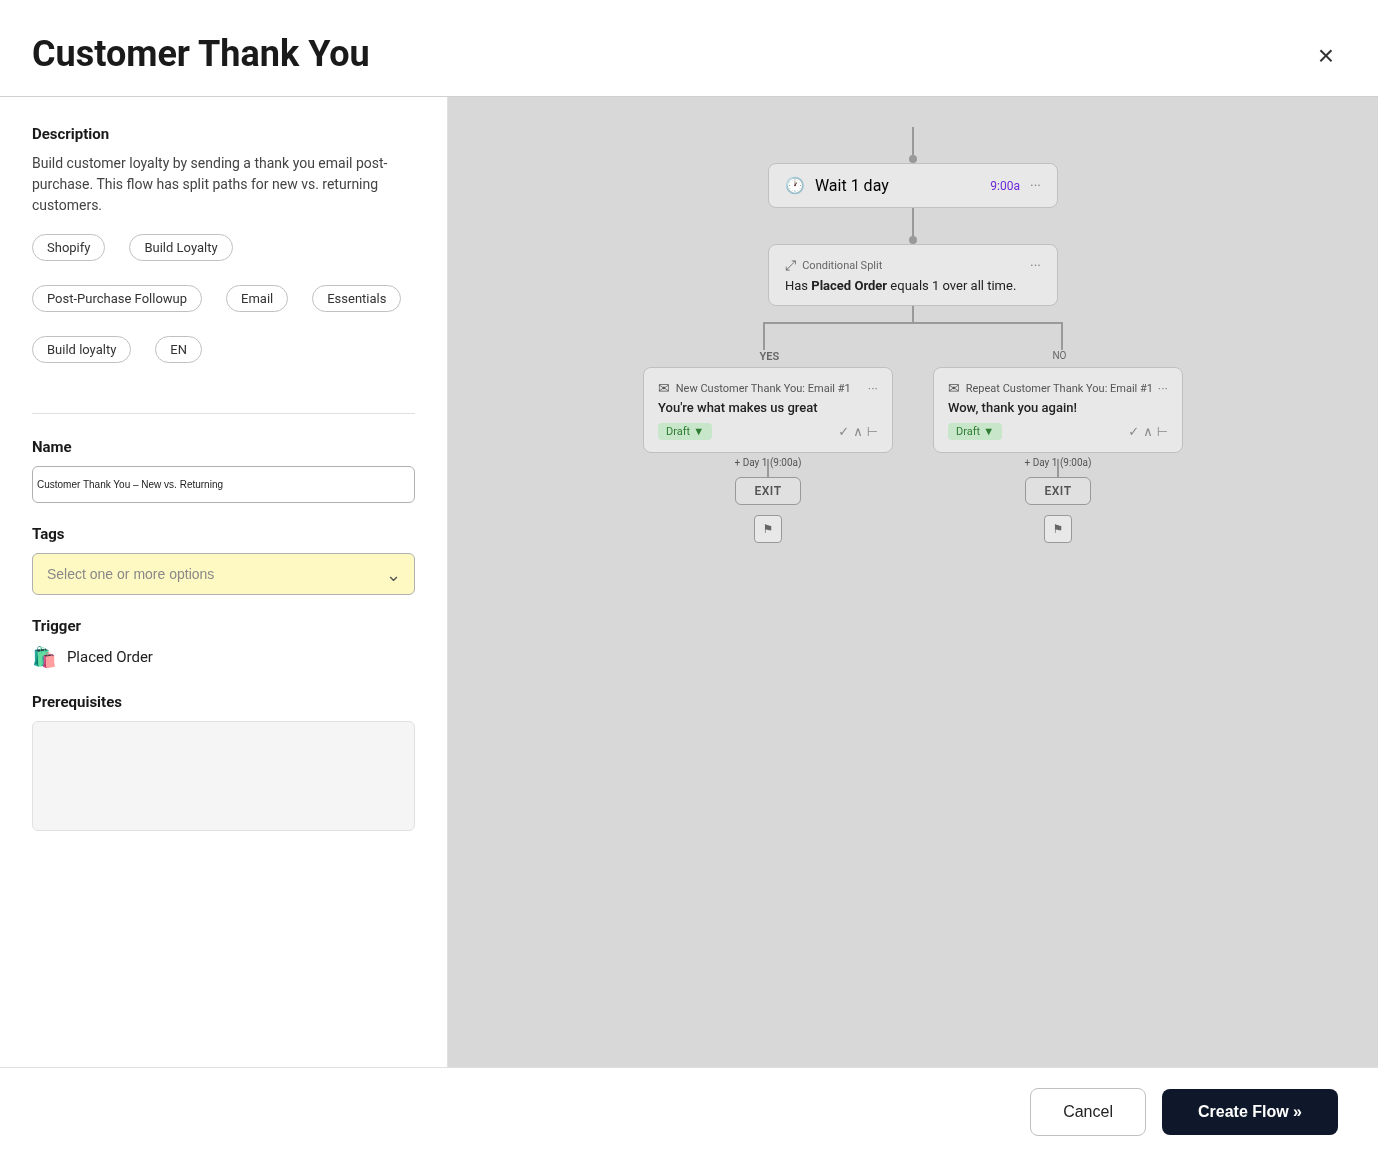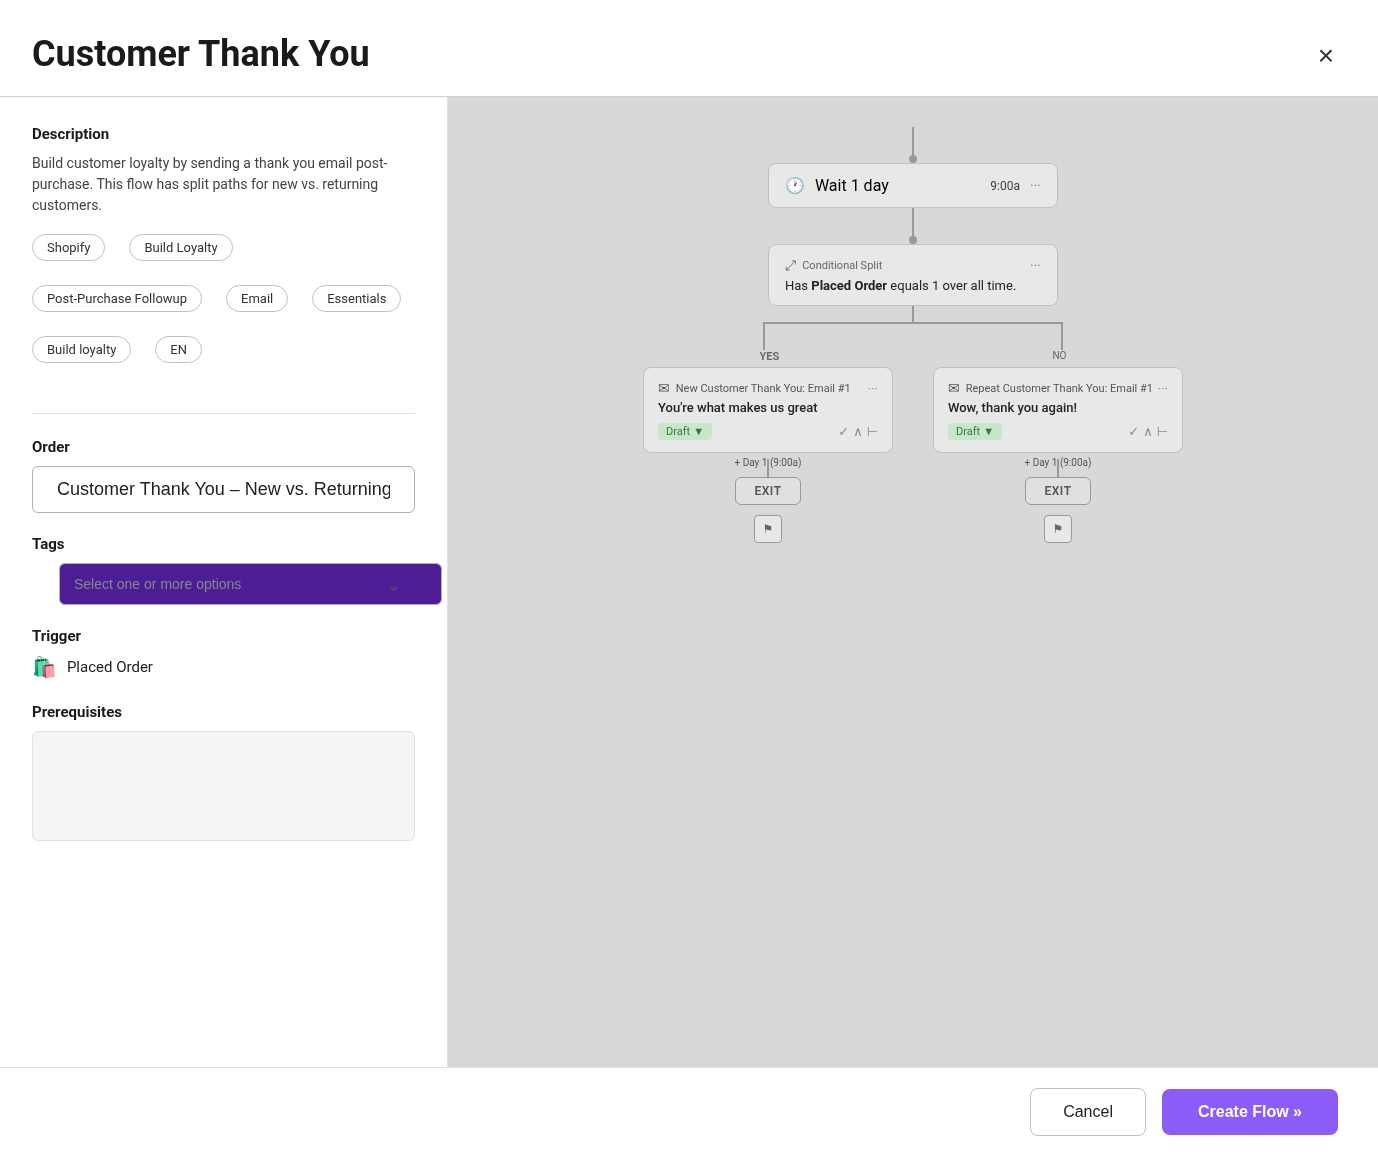--- a/index.html
+++ b/index.html
@@ -122,43 +122,42 @@
       font-weight: 700;
       color: #1a1a1a;
       margin-bottom: 10px;
       display: block;
     }
 
     .form-input {
       width: 100%;
       border: 1.5px solid #b0b0b0;
       border-radius: 6px;
-      padding: 12px 24px;
-      font-size: 18px;
+      padding: 12px 4px;
+      font-size: 10px;
       color: #222;
       outline: none;
     }
 
     .form-select-wrapper {
       position: relative;
       width: 100%;
     }
 
     .form-select {
       width: 100%;
       border: 1.5px solid #b0b0b0;
       border-radius: 6px;
       padding: 12px 14px;
       font-size: 14px;
       color: #888;
-      background: #4c1d95;
+      background: #fef9c3;
       appearance: none;
       cursor: pointer;
       outline: none;
-      margin-left: 27px;
     }
 
     .select-chevron {
       position: absolute;
       right: 14px;
       top: 50%;
       transform: translateY(-50%);
       pointer-events: none;
       font-size: 18px;
       color: #555;
@@ -281,21 +280,21 @@
       padding: 12px 16px;
       width: 290px;
       display: flex;
       align-items: center;
       gap: 10px;
     }
 
     .wait-node-time {
       margin-left: auto;
       font-size: 12px;
-      color: #404040;
+      color: #6d28d9;
     }
 
     .wait-node-dots {
       font-size: 14px;
       color: #888;
       cursor: pointer;
     }
 
     .split-node {
       background: #e8e8e8;
@@ -414,21 +413,21 @@
       border: 1.5px solid #c0c0c0;
       border-radius: 8px;
       padding: 14px 32px;
       font-size: 16px;
       color: #222;
       cursor: pointer;
       font-weight: 500;
     }
 
     .create-btn {
-      background: #8b5cf6;
+      background: #0f172a;
       border: none;
       border-radius: 8px;
       padding: 14px 36px;
       font-size: 16px;
       color: white;
       cursor: pointer;
       font-weight: 600;
     }
 
     .flow-branches {
@@ -478,21 +477,21 @@
             <span class="tag-chip">Email</span>
             <span class="tag-chip">Essentials</span>
             <span class="tag-chip">Build loyalty</span>
             <span class="tag-chip">EN</span>
           </div>
         </div>
 
         <div class="form-divider"></div>
 
         <div class="form-section">
-          <label class="form-label">Order</label>
+          <label class="form-label">Name</label>
           <input class="form-input" type="text" value="Customer Thank You – New vs. Returning" style="">
         </div>
 
         <div class="form-section">
           <label class="form-label">Tags</label>
           <div class="form-select-wrapper">
             <select class="form-select">
               <option value="">Select one or more options</option>
             </select>
             <span class="select-chevron">⌄</span>

